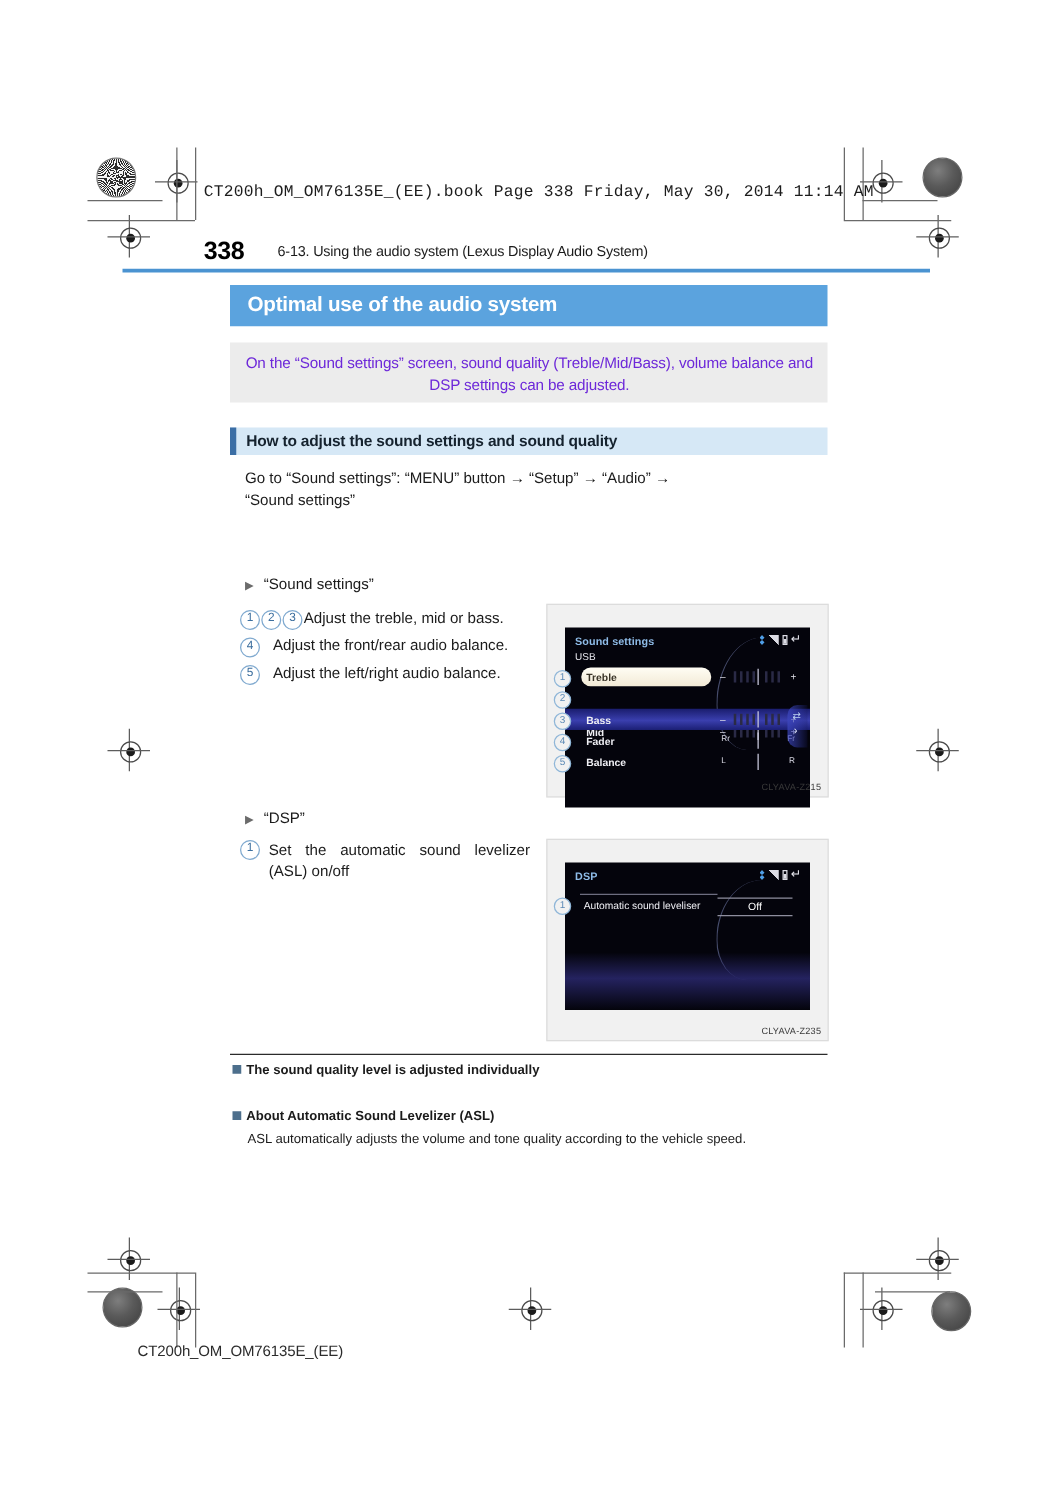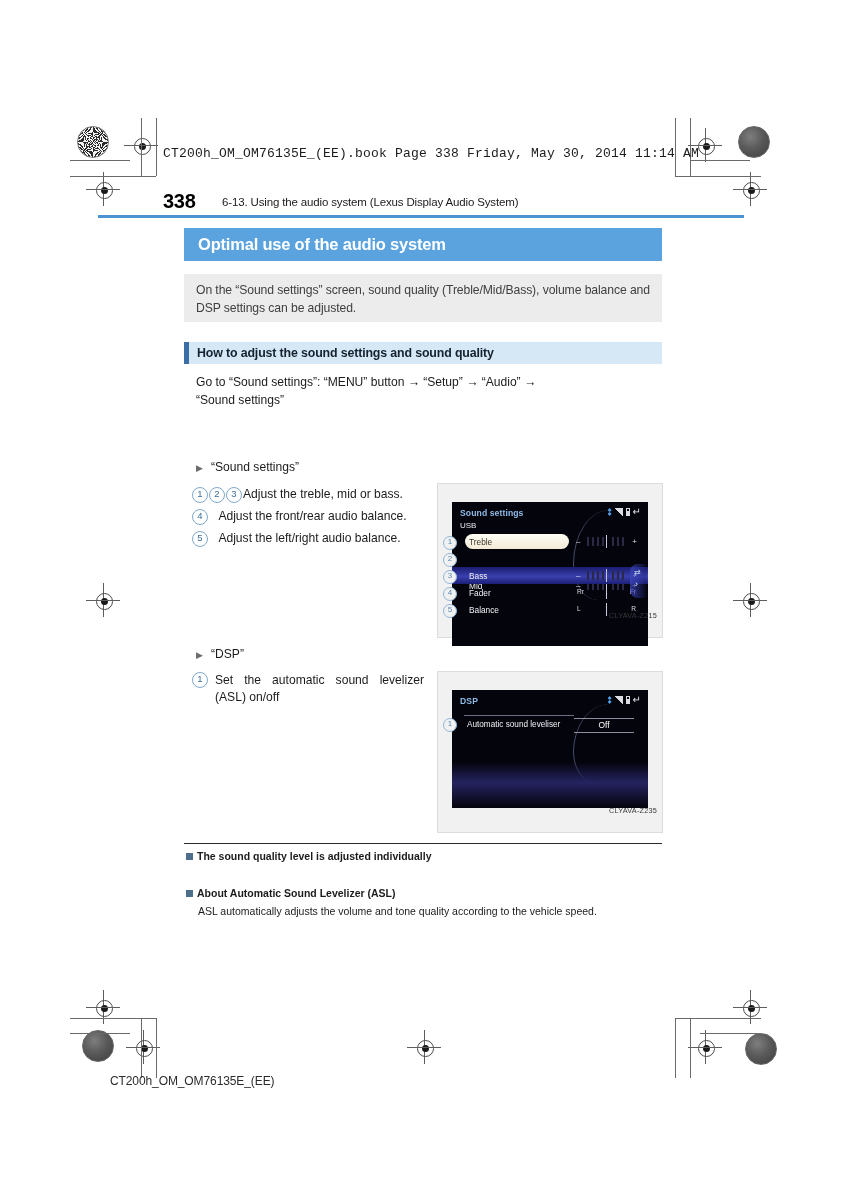--- a/index.html
+++ b/index.html
@@ -41,21 +41,21 @@
   .headrule{position:absolute;left:98px;top:215px;width:646px;height:2.5px;background:#4b93d1;}
 
   
   .banner{position:absolute;left:184px;top:228px;width:478px;height:33px;background:#5ba3de;}
   .banner span{position:absolute;left:14px;top:7px;font-size:16.5px;font-weight:bold;
     color:#ffffff;letter-spacing:-.2px;}
 
   
   .introbox{position:absolute;left:184px;top:274px;width:478px;height:48px;background:#ececec;}
   .introbox p{margin:0;position:absolute;left:12px;top:7px;width:455px;font-size:12.2px;
-    line-height:18px;color:#404040;letter-spacing:-.1px;}
+    line-height:18px;color:#6d28d9;letter-spacing:-.1px;text-align:center;}
 
   
   .subbanner{position:absolute;left:184px;top:342px;width:478px;height:22px;background:#d6e8f6;}
   .subbanner .tab{position:absolute;left:0;top:0;width:5px;height:22px;background:#3b6ea5;}
   .subbanner span{position:absolute;left:13px;top:4px;font-size:12.4px;font-weight:bold;
     color:#15222e;letter-spacing:-.15px;}
 
   
   .path{position:absolute;left:196px;top:373px;width:452px;font-size:12.1px;line-height:18px;
     color:#1b1b1b;text-align:justify;}
@@ -67,34 +67,34 @@
   .subhead{position:absolute;font-size:12.1px;color:#1b1b1b;}
 
   
   .listrow{position:absolute;font-size:12.1px;color:#1b1b1b;line-height:17px;}
   .cnum{display:inline-block;width:14px;height:14px;line-height:12.4px;text-align:center;
     border:1px solid #7fa9cf;border-radius:50%;font-size:9.5px;color:#3d6f9e;
     vertical-align:1px;margin-right:1px;background:#fff;}
 
   
   .fig{position:absolute;background:#f1f1f1;border:1px solid #dcdcdc;}
-  .figcap{position:absolute;right:5px;bottom:17px;font-size:7.3px;color:#3a3a3a;
+  .figcap{position:absolute;right:5px;bottom:3px;font-size:7.3px;color:#3a3a3a;
     font-family:"Liberation Sans",sans-serif;letter-spacing:.2px;}
 
   .screen{position:absolute;background:#04040c;overflow:hidden;}
   .scr-title{position:absolute;font-size:8.6px;font-weight:bold;color:#8fbce8;letter-spacing:.1px;}
   .scr-sub{position:absolute;font-size:8px;color:#e9e9ef;}
   .scr-icons{position:absolute;display:flex;gap:3px;align-items:flex-end;}
   .ic-bt{width:4px;height:8px;background:#4f9ee6;clip-path:polygon(50% 0,100% 28%,50% 50%,100% 72%,50% 100%,50% 0,0 28%,50% 50%,0 72%,50% 100%);}
   .ic-sig{width:8px;height:8px;background:linear-gradient(to top right,transparent 49%,#dcdce4 50%);}
   .ic-bat{width:4px;height:8px;border:1px solid #dcdce4;box-sizing:border-box;background:linear-gradient(to top,#dcdce4 60%,transparent 60%);}
   .ic-back{font-size:10px;color:#e4e4ec;line-height:8px;}
 
   .row{position:absolute;left:0;width:100%;height:17px;}
-  .row .lbl{position:absolute;left:17px;top:4px;font-size:8.3px;color:#f0f0f5;}
+  .row .lbl{position:absolute;left:17px;top:4px;font-size:8.3px;color:#f0f0f5;font-weight:bold;}
   .row.sel .lbl{color:#3a3428;}
   .pill{position:absolute;left:13px;top:1px;width:104px;height:15px;border-radius:8px;
     background:linear-gradient(to bottom,#fffdf4,#f2ead6);}
   .rowhi{position:absolute;left:0;top:0;width:100%;height:17px;
     background:linear-gradient(to bottom,#1a1d6e,#3a3fae 55%,#1b1f74);}
   .meter{position:absolute;left:123px;top:2px;width:63px;height:13px;}
   .meter .seg{position:absolute;top:2px;width:1.6px;height:9px;background:#2a2a46;}
   .meter .mid{position:absolute;left:50%;top:0;width:1.6px;height:13px;background:#c9c9dd;margin-left:-.8px;}
   .meter .mn{position:absolute;left:1px;top:1px;font-size:8px;color:#e2e2ea;line-height:11px;}
   .meter .mx{position:absolute;right:1px;top:1px;font-size:8px;color:#e2e2ea;line-height:11px;}

